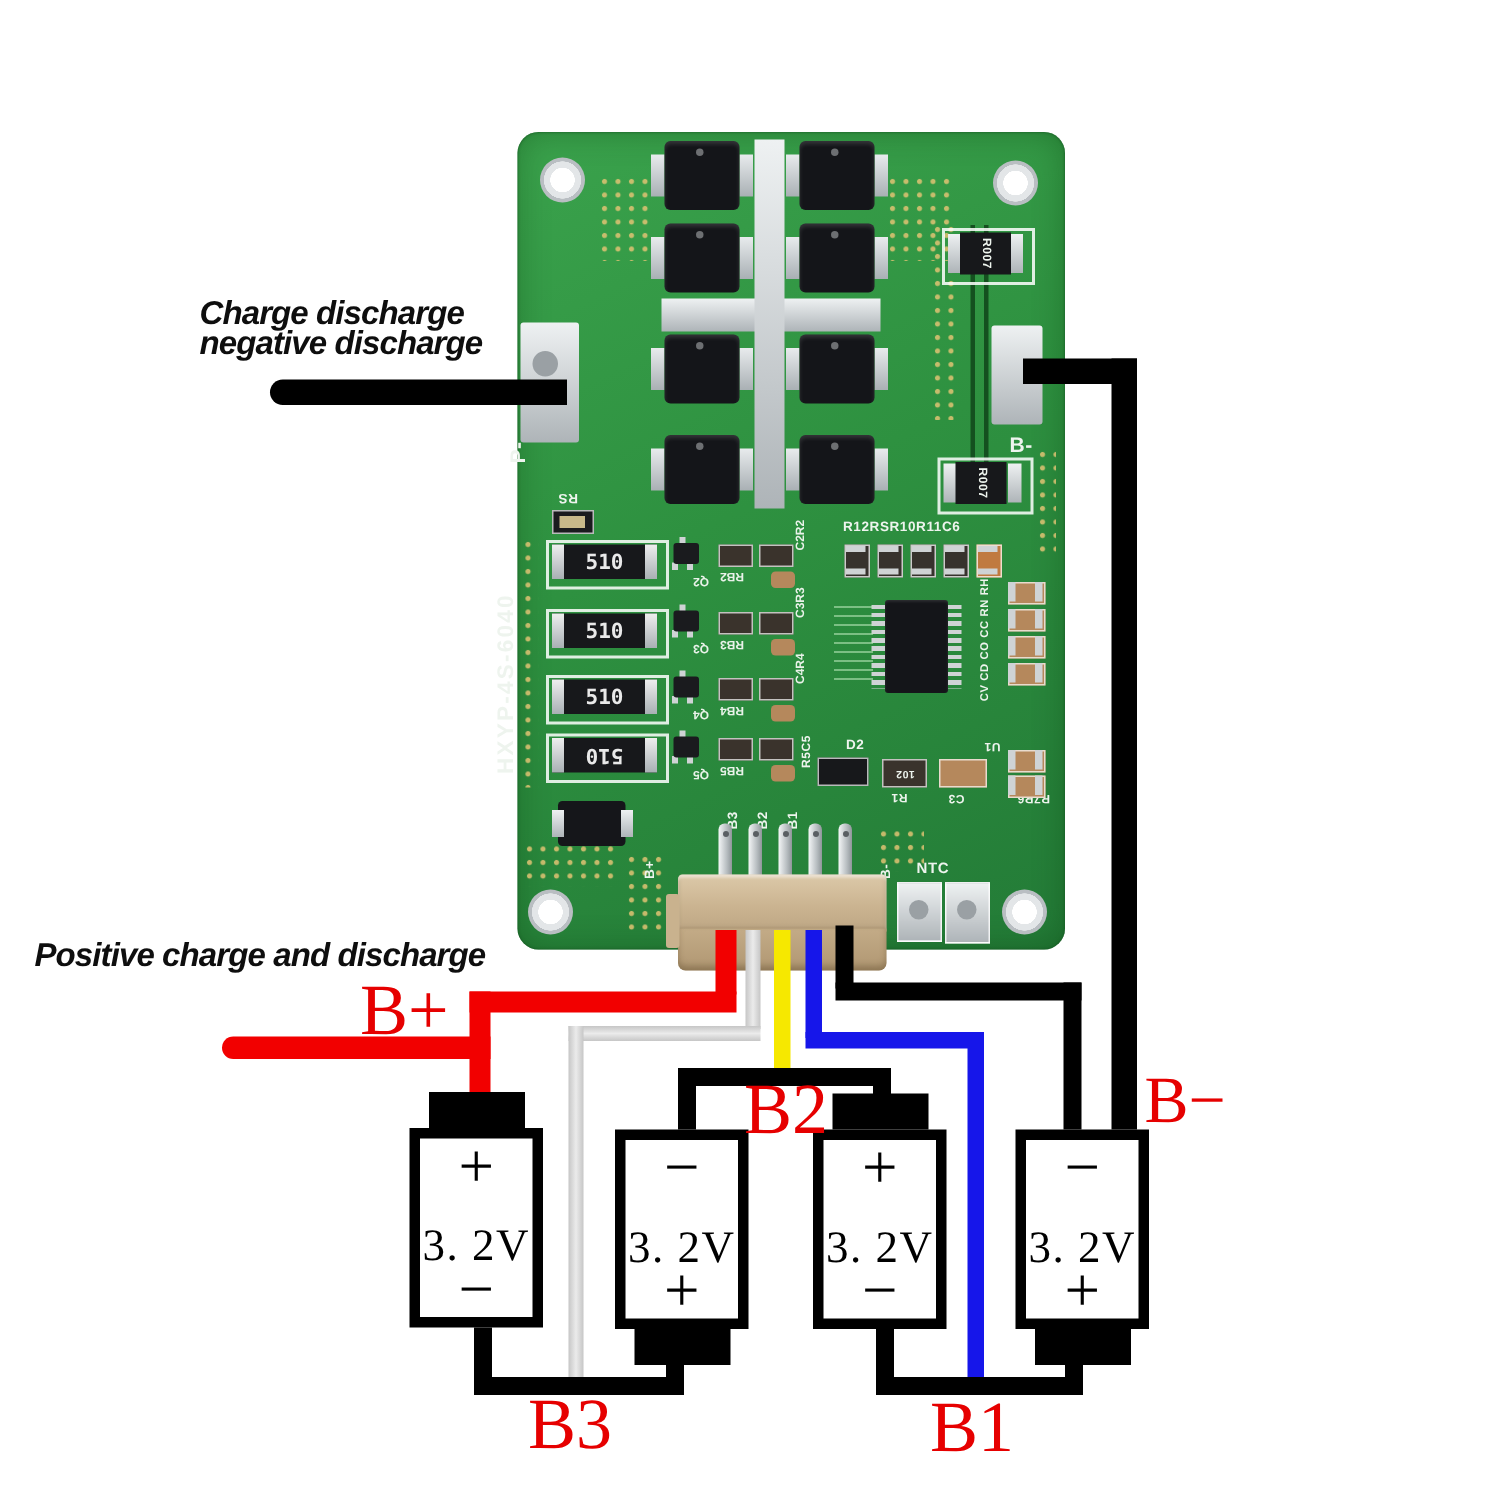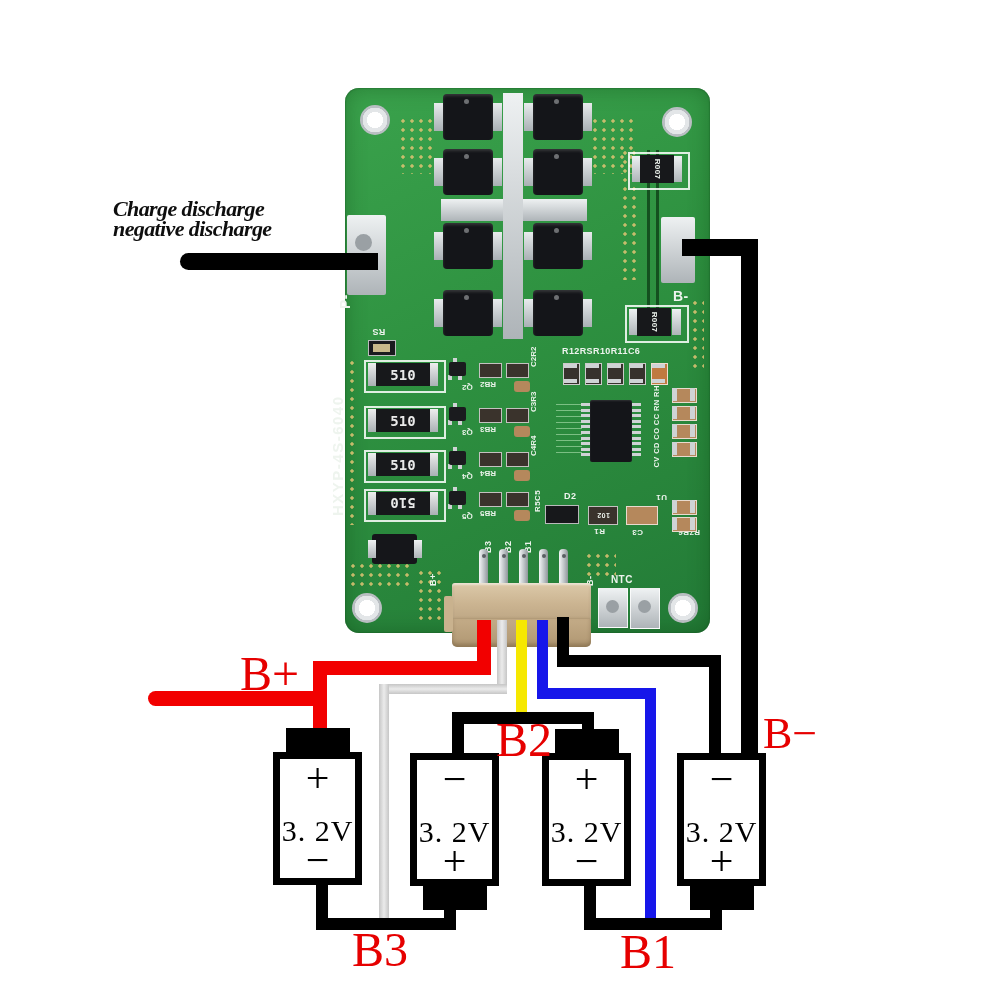--- a/index.html
+++ b/index.html
@@ -334,18 +334,19 @@
     <div class="volt">3. 2V</div>
     <div class="sym bot">+</div>
   </div>
 
   <div class="rlabel" style="left:240px;top:650px;">B+</div>
   <div class="rlabel" style="left:496px;top:716px;">B2</div>
   <div class="rlabel" style="left:352px;top:926px;">B3</div>
   <div class="rlabel" style="left:620px;top:928px;">B1</div>
   <div class="rlabel" style="left:763px;top:712px;font-size:44px;">B−</div>
 
-  <div class="note" style="left:113px;top:199px;font-family:Liberation Serif, serif;">
+  <div class="note" style="left:133px;top:199px;">
     <div>Charge discharge</div>
     <div>negative discharge</div>
   </div>
+  <div class="note" style="left:23px;top:627px;">Positive charge and discharge</div>
 
 </div>
 
 </body></html>

